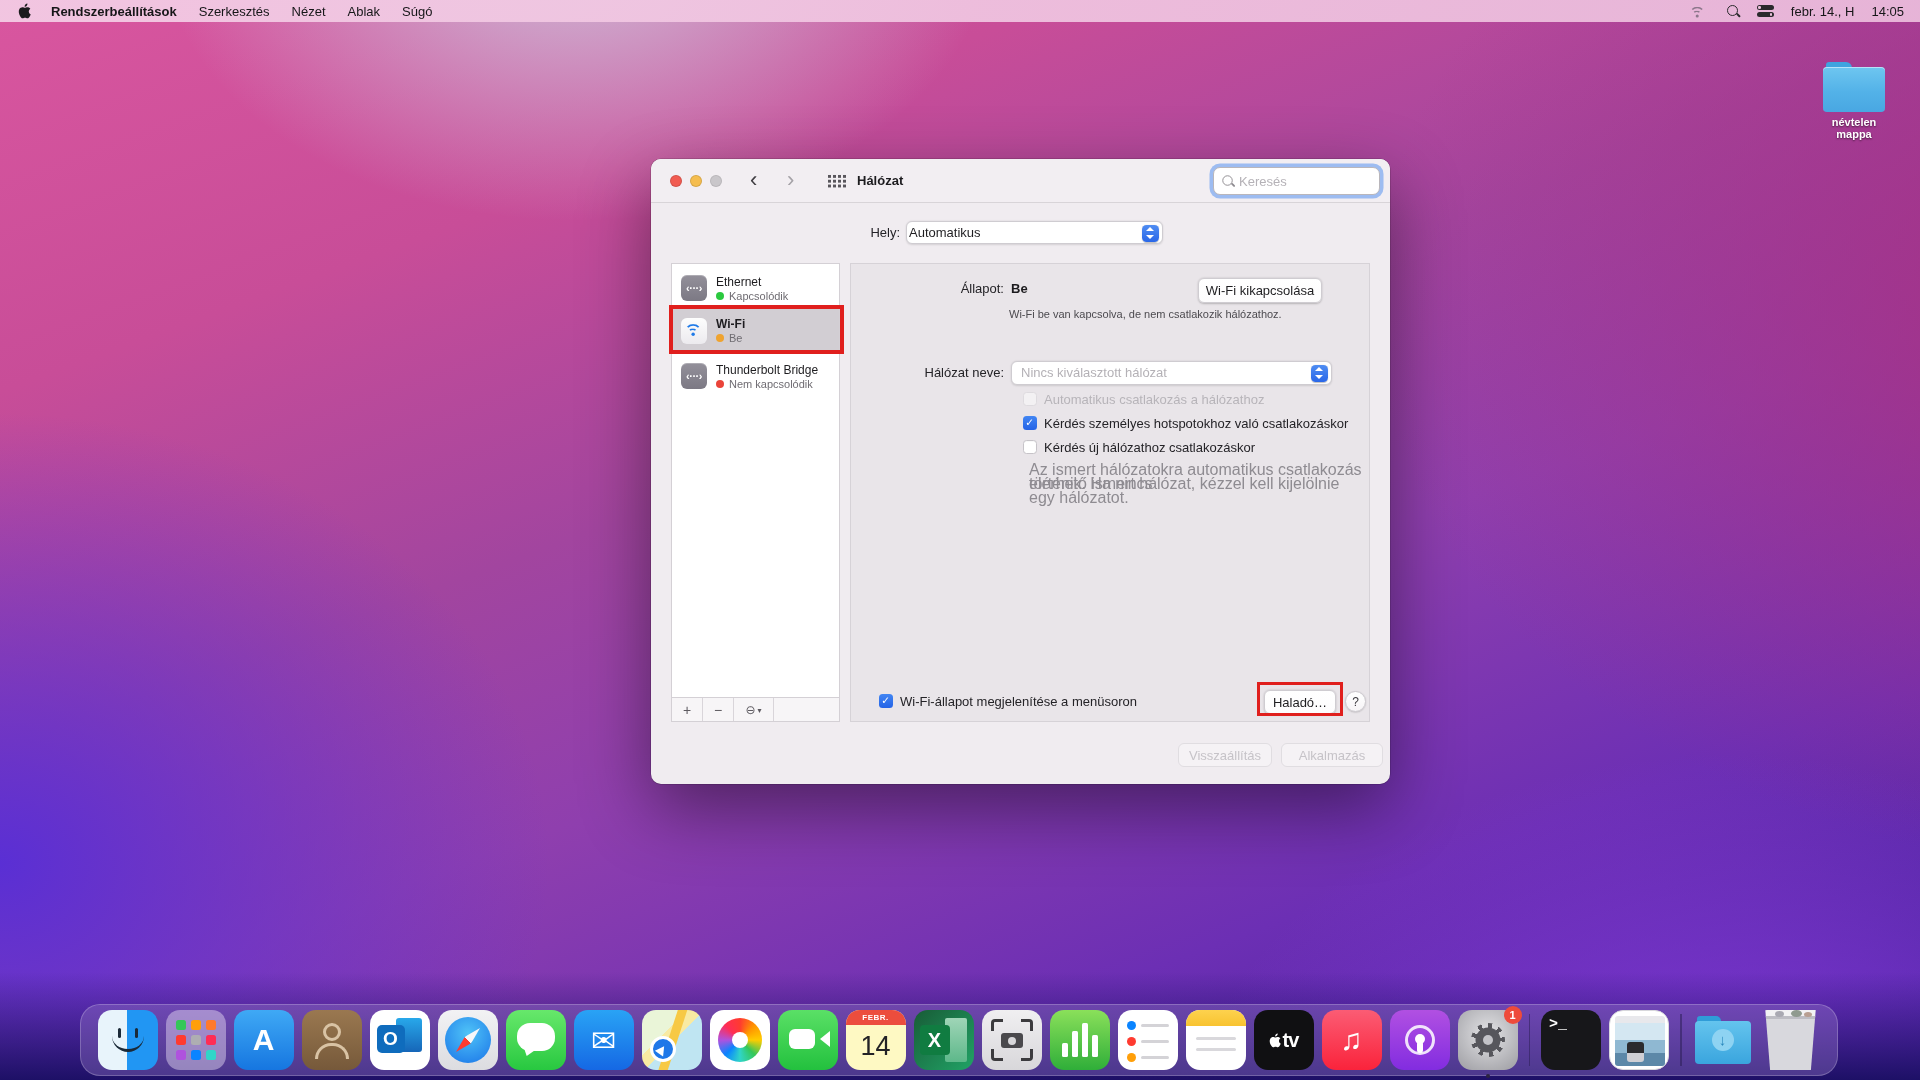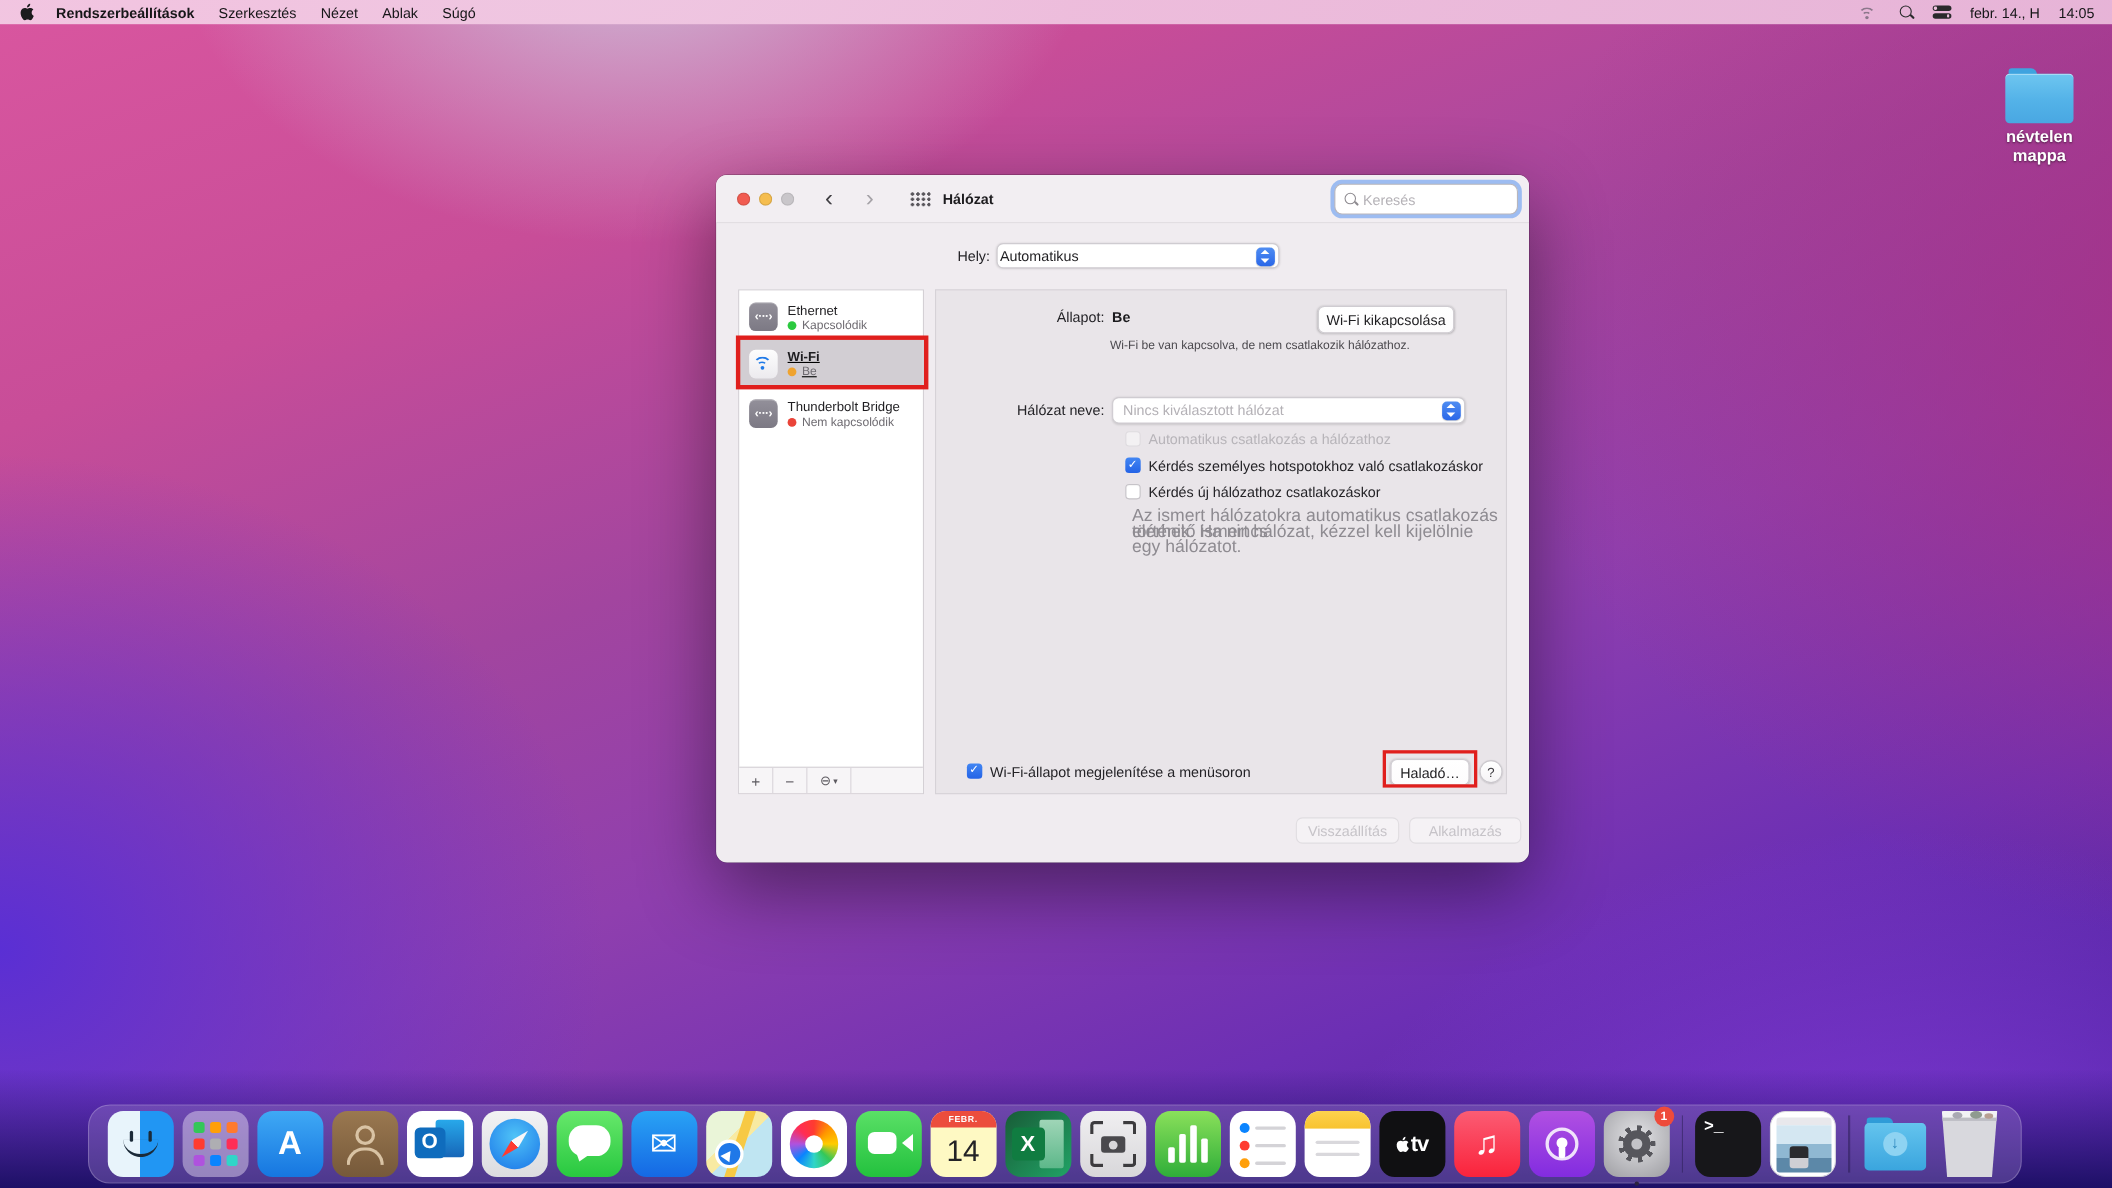--- a/index.html
+++ b/index.html
@@ -40,21 +40,21 @@
   .wifi .a2{position:absolute;left:4.4px;top:5.8px;width:11px;height:11px;border:2.2px solid transparent;border-top-color:currentColor;border-radius:50%;}
   .wifi .dot{position:absolute;left:7.8px;top:10.6px;width:4.4px;height:4.4px;border-radius:50%;background:currentColor;}
   .mb-wifi{color:#6e6372;opacity:.75;transform:scale(.78);margin-top:2px;}
 
   
   .desk-folder{position:absolute;left:1818px;top:62px;width:72px;text-align:center;}
   .folder-ic{position:relative;width:62px;height:50px;margin:0 auto;}
   .folder-ic .tab{position:absolute;left:3px;top:0;width:26px;height:10px;border-radius:3px 6px 0 0;background:#3fa3df;}
   .folder-ic .bodyp{position:absolute;left:0;top:5px;width:62px;height:45px;border-radius:4px;
      background:linear-gradient(180deg,#6ec6f0 0%,#53b2e8 55%,#49a7e2 100%);box-shadow:inset 0 1px 0 rgba(255,255,255,.5);}
-  .desk-folder .lbl{margin-top:4px;font-size:15px;font-weight:bold;color:#fff;text-shadow:0 1px 2px rgba(0,0,0,.55);}
+  .desk-folder .lbl{margin-top:4px;font-size:11px;font-weight:bold;color:#fff;text-shadow:0 1px 2px rgba(0,0,0,.55);}
 
   
   .win{position:absolute;left:651px;top:159px;width:739px;height:625px;border-radius:10px;
     background:#f0ecf0;box-shadow:0 25px 70px rgba(0,0,0,.45), 0 0 0 .5px rgba(0,0,0,.25);}
   .titlebar{position:absolute;left:0;top:0;width:100%;height:44px;background:#f2eef2;
     border-bottom:1px solid #d8d4d8;border-radius:10px 10px 0 0;}
   .tl{position:absolute;top:16px;width:12px;height:12px;border-radius:50%;}
   .tl.red{left:19px;background:#f15b51;border:.5px solid rgba(0,0,0,.12);}
   .tl.yel{left:39px;background:#f5bd4f;border:.5px solid rgba(0,0,0,.12);}
   .tl.gry{left:59px;background:#c9c6ca;border:.5px solid rgba(0,0,0,.08);}
@@ -89,21 +89,21 @@
   .srow{position:absolute;left:0;width:100%;display:flex;align-items:center;padding-left:9px;}
   .srow .ic{width:26px;height:26px;border-radius:6px;flex:none;display:flex;align-items:center;justify-content:center;
     background:linear-gradient(180deg,#93909a 0%,#7c7984 100%);color:#fff;box-shadow:inset 0 1px 0 rgba(255,255,255,.25);}
   .srow .ic .eth{font-size:11px;letter-spacing:-.5px;font-weight:bold;line-height:1;}
   .srow .txt{margin-left:9px;}
   .srow .nm{font-size:12px;color:#1e1d20;}
   .srow .st{display:flex;align-items:center;gap:5px;margin-top:1px;}
   .srow .st .sdot{width:8px;height:8px;border-radius:50%;}
   .srow .st .stxt{font-size:11px;color:#6f6c72;}
   .row-eth{top:5px;height:38px;}
-  .row-wifi{top:44px;height:45px;background:#d2ced3;text-decoration:underline;}
+  .row-wifi{top:44px;height:45px;background:#d2ced3;}
   .row-wifi .ic{background:linear-gradient(180deg,#fdfdfd,#eceaee);color:#1f7ae8;}
   .row-tb{top:93px;height:38px;}
   .sb-tools{position:absolute;left:0;bottom:0;width:100%;height:24px;background:#f7f5f7;border-top:1px solid #d4d0d5;
     display:flex;}
   .sb-btn{width:31px;height:100%;border-right:1px solid #d9d5da;color:#5d5a60;font-size:14px;
     display:flex;align-items:center;justify-content:center;background:transparent;}
   .sb-btn.action{width:40px;font-size:12px;gap:2px;}
   .sb-chev{font-size:8px;margin-top:1px;}
 
   

